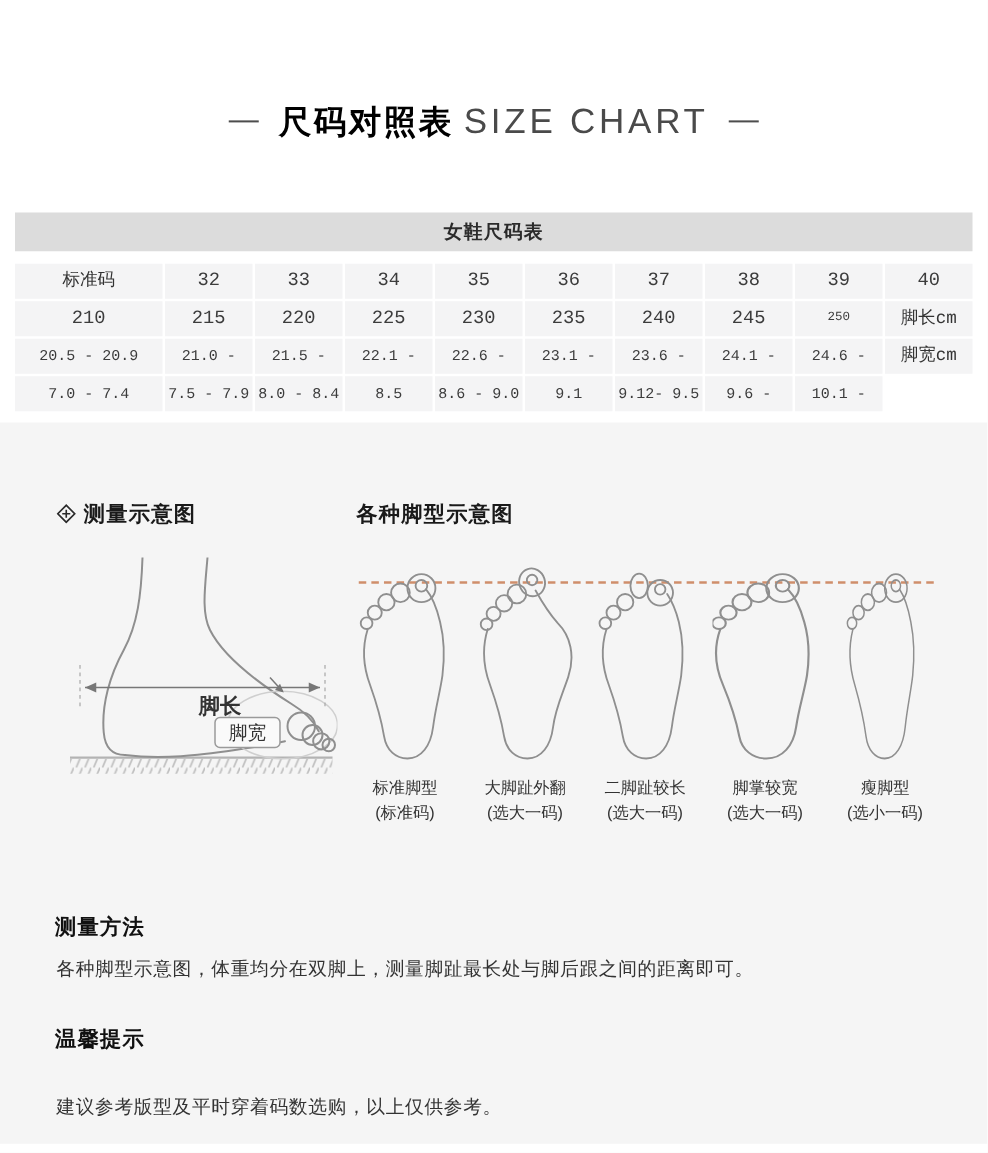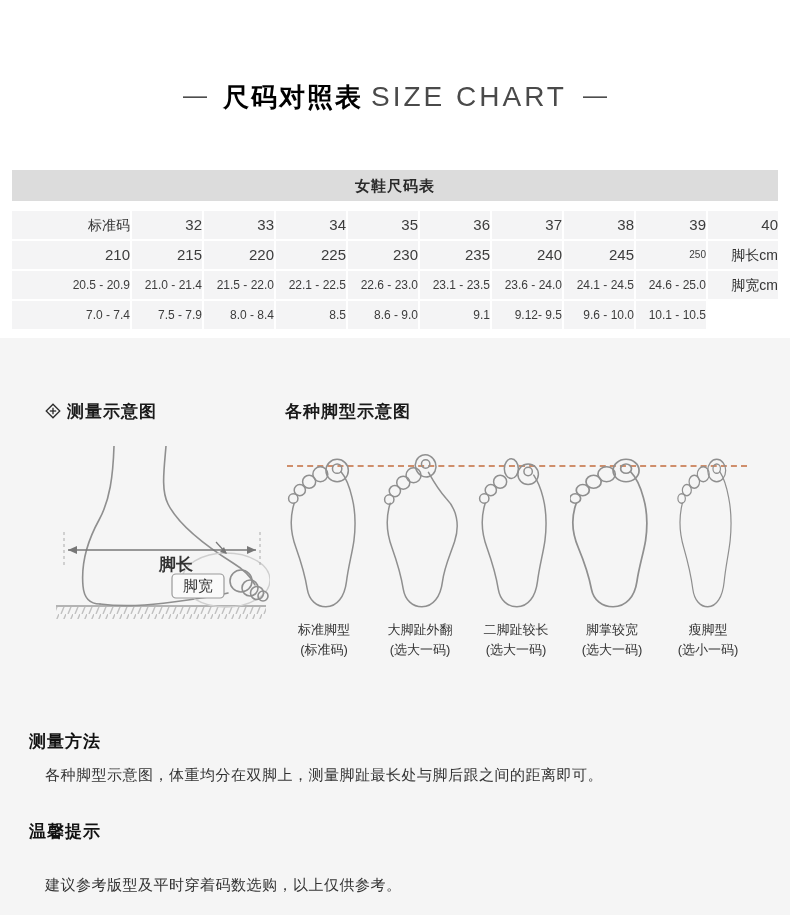--- a/index.html
+++ b/index.html
@@ -10,42 +10,42 @@
   .title{padding-top:80px;text-align:center;white-space:nowrap;}
   .title .dash{font-size:24px;color:#4d4d4d;vertical-align:3px;margin:0 16px;font-weight:300;}
   .title .cn{font-size:26px;font-weight:bold;color:#000;letter-spacing:2px;margin-top:24px;}
   .title .en{font-size:28px;font-weight:300;color:#4a4a4a;letter-spacing:3px;margin-left:8px;}
 
   
   .table-wrap{position:absolute;left:12px;top:170px;width:766px;}
   .table-caption{height:31px;line-height:31px;background:#dcdcdc;text-align:center;
     font-size:15px;font-weight:bold;color:#2b2b2b;letter-spacing:1px;}
   .grid{margin-top:10px;display:grid;grid-template-columns:118px repeat(9,1fr);gap:2px;}
-  .cell{background:#f4f4f5;height:28px;line-height:28px;text-align:right;color:#3c3c3c;}
+  .cell{background:#f4f4f5;height:28px;line-height:28px;text-align:center;color:#3c3c3c;font-family:Liberation Mono, monospace;}
   .cell.lab{font-size:14px;color:#333;}
 
   
   .panel{position:absolute;left:0;top:338px;width:790px;height:577px;background:#f5f5f5;}
   .sec-head{position:absolute;font-size:17px;font-weight:bold;color:#1a1a1a;letter-spacing:1px;}
   .sec-head .ic{display:inline-block;vertical-align:-2px;margin-right:6px;}
   #head-measure{left:45px;top:62px;text-align:center;}
   #head-types{left:285px;top:62px;}
 
   
   .side-view{position:absolute;left:38px;top:108px;}
 
   
   .toe-line{position:absolute;left:287px;top:127px;width:460px;border-top:2px dashed #cf8e6b;}
   .feet-row{position:absolute;left:283px;top:114px;width:466px;display:flex;justify-content:space-between;}
   .foot-fig{width:84px;height:164px;}
   .feet-labels{position:absolute;left:277px;top:282px;width:478px;display:flex;justify-content:space-between;}
   .foot-cap{width:94px;text-align:center;font-size:13px;color:#333;line-height:20px;}
 
   
-  .txt-head{position:absolute;left:29px;font-size:17px;font-weight:bold;color:#111;letter-spacing:1px;}
+  .txt-head{position:absolute;left:44px;font-size:17px;font-weight:bold;color:#111;letter-spacing:1px;}
   .txt-body{position:absolute;left:45px;width:710px;font-size:15px;color:#333;letter-spacing:0.5px;}
   #method-head{top:392px;} #method-body{top:428px;}
   #tips-head{top:482px;}   #tips-body{top:538px;}
 
   svg{display:block;}
   .ol{fill:none;stroke:#8f8f8f;stroke-width:1.6;stroke-linecap:round;}
 </style>
 </head>
 <body>
 

